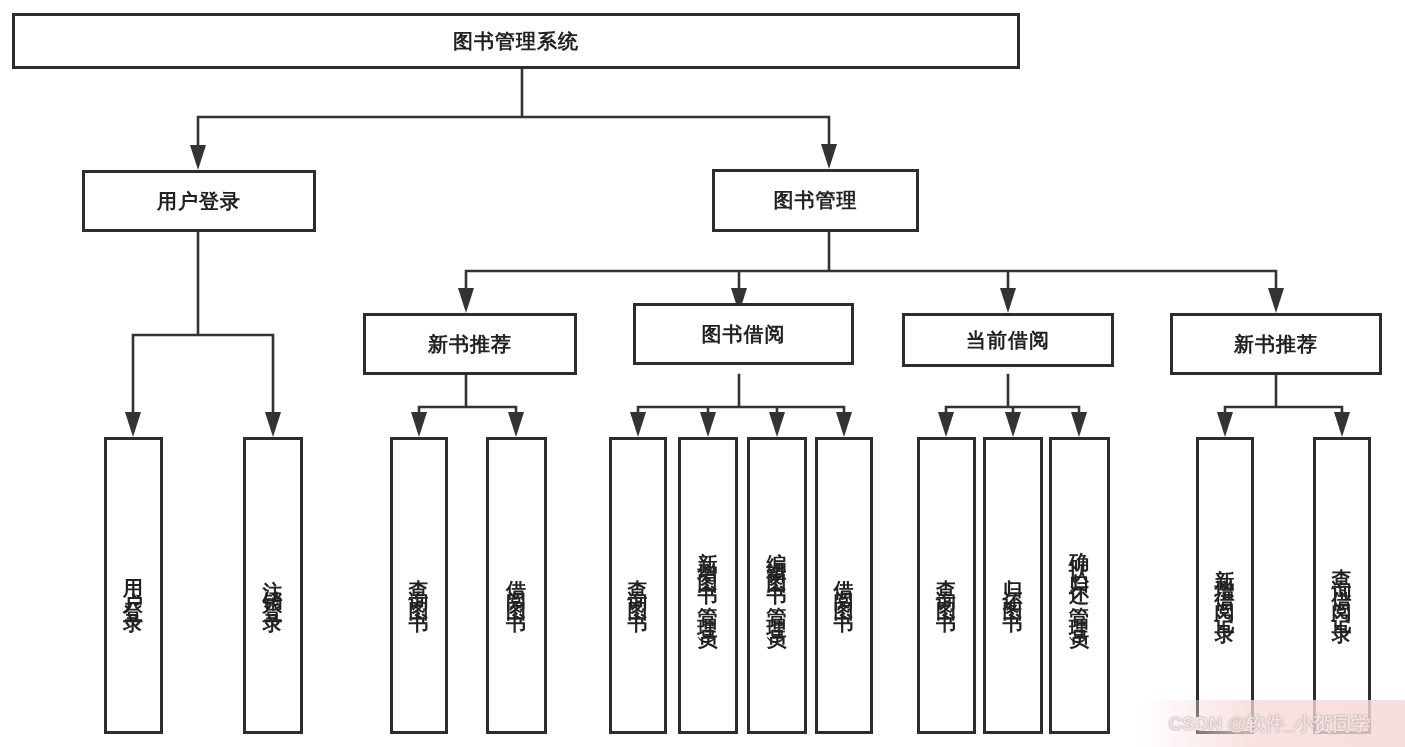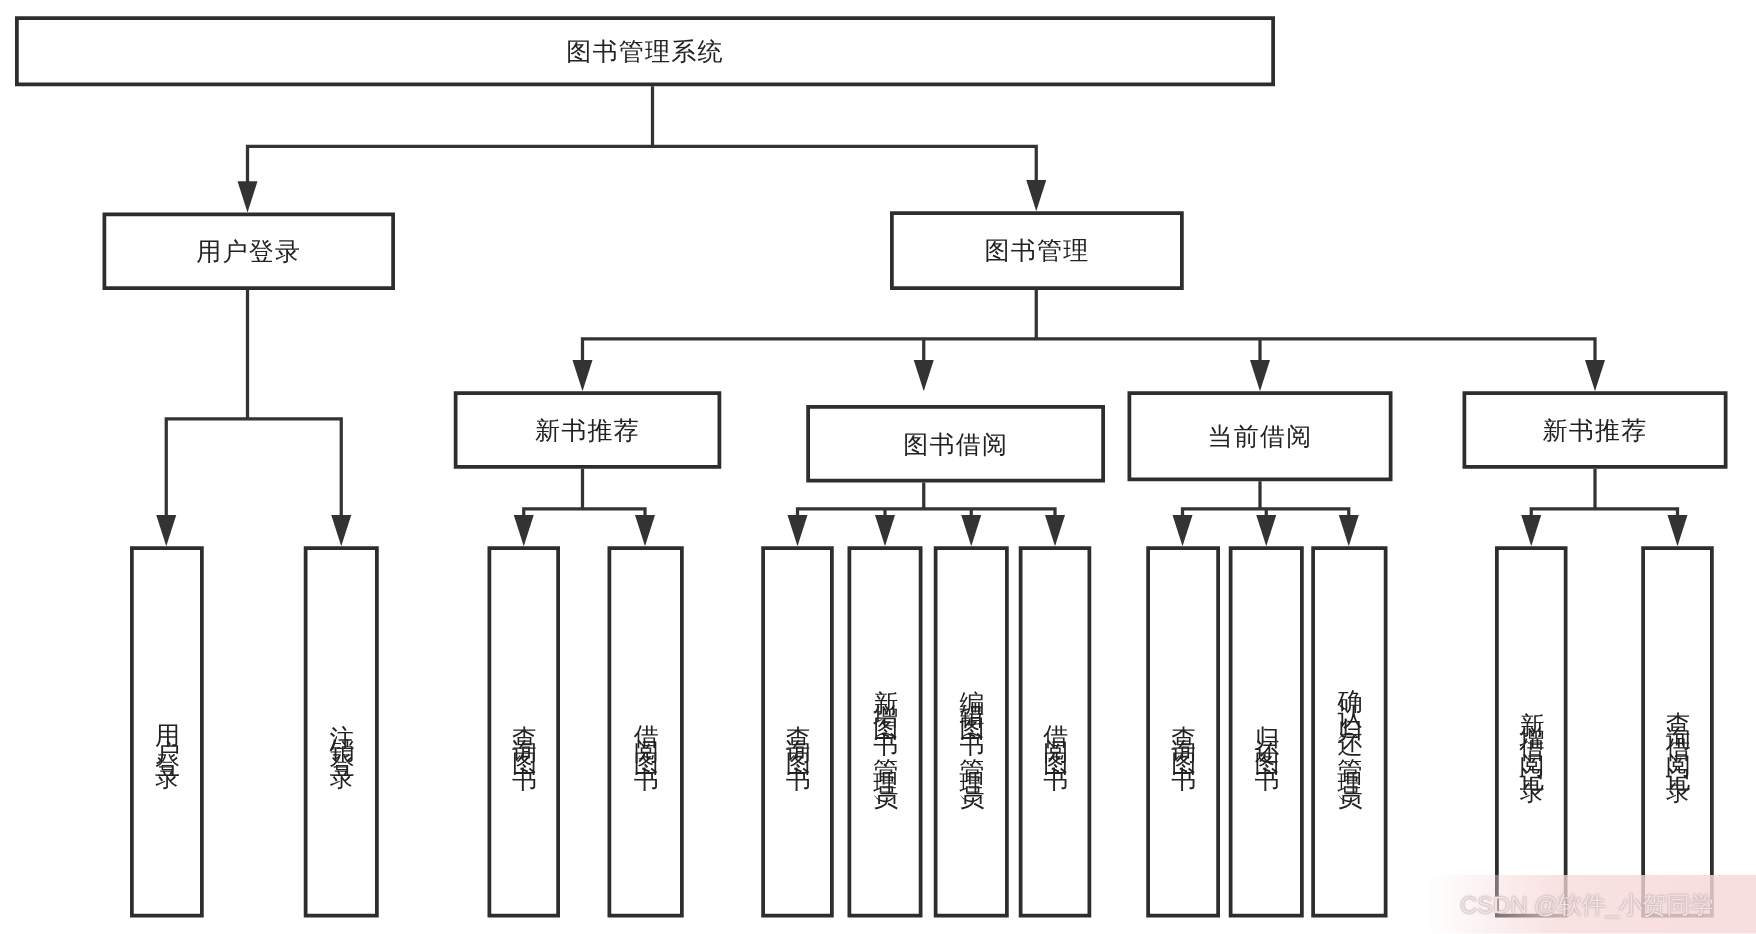--- a/index.html
+++ b/index.html
@@ -4,20 +4,21 @@
 <style>
   html, body { margin: 0; padding: 0; background: #ffffff; }
   .canvas {
     position: relative;
     width: 1405px;
     height: 747px;
     background: #ffffff;
     font-family: "Liberation Sans", "DejaVu Sans", sans-serif;
     color: #222222;
     overflow: hidden;
+    font-weight: bold;
   }
   .connector-svg {
     position: absolute;
     left: 0; top: 0;
     width: 1405px; height: 747px;
     z-index: 1;
   }
   .node {
     position: absolute;
     box-sizing: border-box;
@@ -35,24 +36,24 @@
     writing-mode: vertical-rl;
     text-orientation: mixed;
     letter-spacing: 11px;
     font-size: 20px;
     line-height: 1;
     white-space: nowrap;
   }
   
   .n-root        { left: 12px;   top: 13px;  width: 1008px; height: 56px; }
   .n-user-login  { left: 82px;   top: 170px; width: 234px;  height: 62px; }
-  .n-book-mgmt   { left: 712px;  top: 169px; width: 235px;  height: 63px; }
+  .n-book-mgmt   { left: 712px;  top: 169px; width: 207px;  height: 63px; }
   .n-new-rec     { left: 363px;  top: 313px; width: 214px;  height: 62px; align-items: center; }
-  .n-borrow      { left: 633px;  top: 324px; width: 239px;  height: 62px; margin-left: 12px; }
-  .n-current     { left: 902px;  top: 313px; width: 212px;  height: 72px; }
+  .n-borrow      { left: 633px;  top: 303px; width: 221px;  height: 62px; }
+  .n-current     { left: 902px;  top: 313px; width: 212px;  height: 54px; }
   .n-records     { left: 1170px; top: 313px; width: 212px;  height: 62px; }
   .leaf          { top: 437px; height: 297px; }
   .l-login       { left: 104px;  width: 59px; }
   .l-logout      { left: 243px;  width: 60px; }
   .l-nr-query    { left: 390px;  width: 58px; }
   .l-nr-borrow   { left: 486px;  width: 61px; }
   .l-bb-query    { left: 609px;  width: 58px; }
   .l-bb-add      { left: 678px;  width: 60px; }
   .l-bb-edit     { left: 747px;  width: 60px; }
   .l-bb-borrow   { left: 815px;  width: 58px; }

